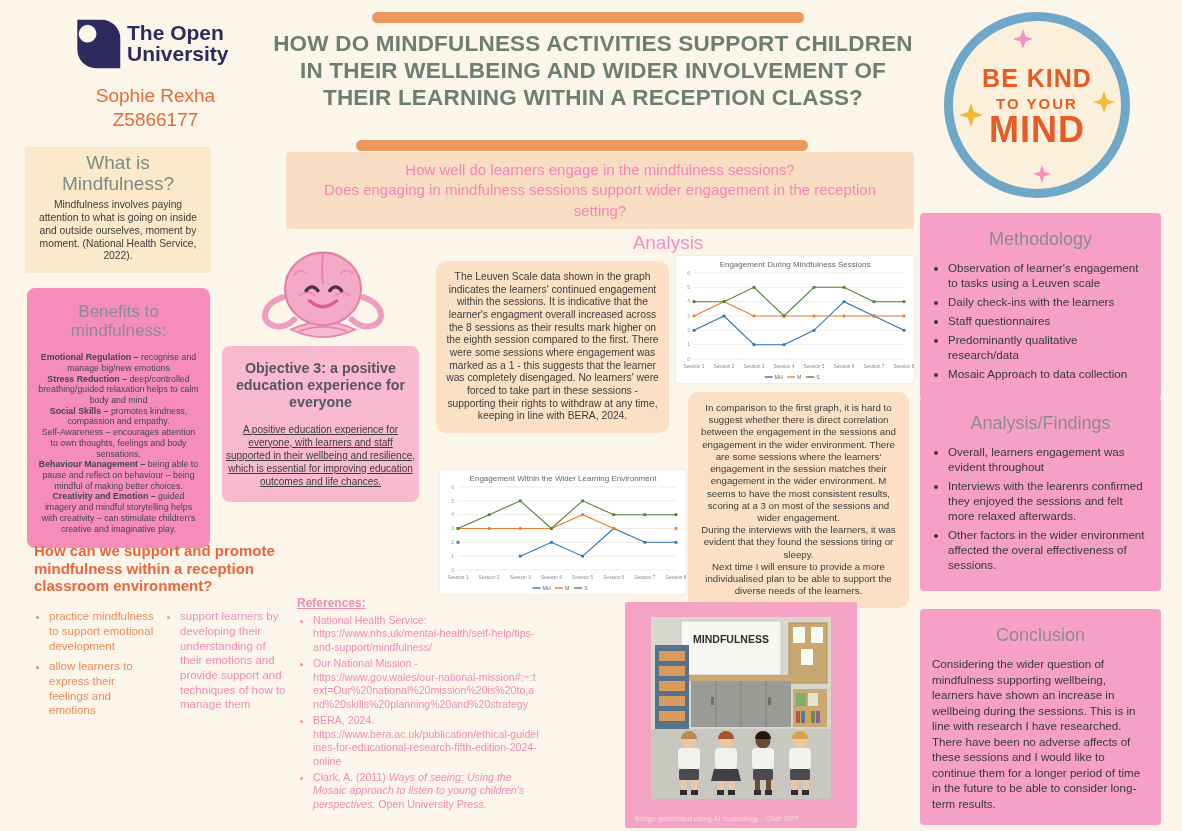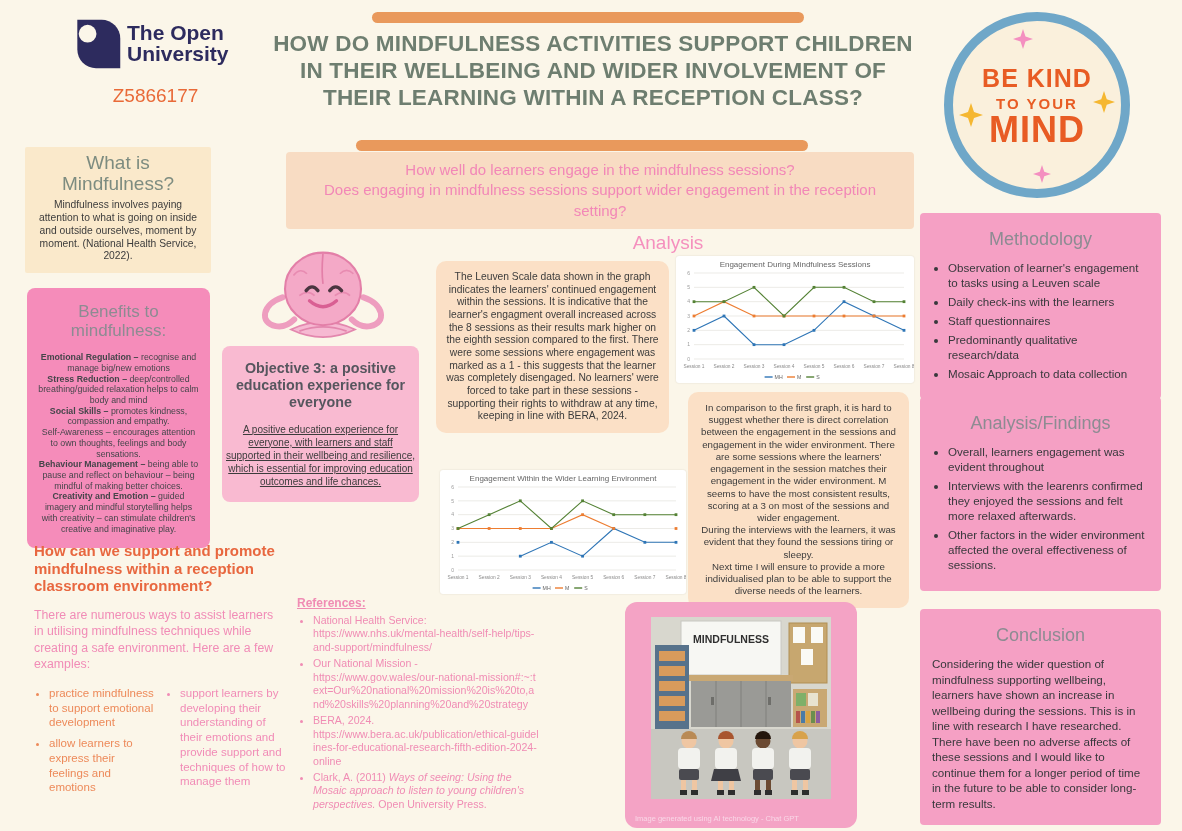--- a/index.html
+++ b/index.html
@@ -67,21 +67,21 @@
   
   .analysis-title{left:558px;top:232px;width:220px;text-align:center;font-size:19px;color:#F590BE;}
   .abox{background:#FBE0C6;border-radius:10px;padding:10px 10px;text-align:center;color:#3C3C3C;}
   .abox1{left:436px;top:261px;width:233px;font-size:10.3px;line-height:1.23;}
   .abox2{left:688px;top:392px;width:221px;font-size:9.7px;line-height:1.26;white-space:pre-line;}
   .chart{background:#FFFFFF;border-radius:3px;box-shadow:0 0 2px rgba(0,0,0,.12);}
   .chart1{left:676px;top:256px;width:238px;height:127px;}
   .chart2{left:432px;top:470px;width:246px;height:124px;margin-left:8px;}
 
   
-  .photo{left:625px;top:602px;width:232px;height:226px;background:#F4A3C5;border-radius:12px;}
+  .photo{left:625px;top:602px;width:232px;height:226px;background:#F4A3C5;border-radius:2px;}
   .photo-inner{position:absolute;left:26px;top:15px;}
   .photo-caption{position:absolute;left:10px;bottom:5px;font-size:7.5px;color:#F9D7E7;}
 
   
   .pink-box{left:920px;width:241px;background:#F5A0C4;border-radius:4px;padding:10px 12px 14px;}
   .pink-box .t{text-align:center;font-size:18px;color:#8D8B92;margin:6px 0 10px;}
   .pink-box ul{margin:0;padding-left:16px;}
   .pink-box li{font-size:11.6px;color:#38383C;line-height:1.3;margin-bottom:4px;}
   .pink-box .body{font-size:11.6px;color:#38383C;line-height:1.34;}
   .m-box{top:213px;}
@@ -97,20 +97,21 @@
     <svg width="56" height="56" viewBox="0 0 60 60">
       <path d="M10,4 h26 a20,20 0 0 1 20,20 v32 h-26 a20,20 0 0 1 -20,-20 z" fill="#2D2B5E"></path>
       <circle cx="21" cy="19" r="9.5" fill="#FBF6E9"></circle>
     </svg>
     <div class="logo-text">
       <div>The Open</div>
       <div>University</div>
     </div>
   </div>
   <div class="abs author">
+    <div>Sophie Rexha</div>
     <div>Z5866177</div>
   </div>
 
   <div class="abs bar bar-top"></div>
   <div class="abs main-title">
     <div>HOW DO MINDFULNESS ACTIVITIES SUPPORT CHILDREN</div>
     <div>IN THEIR WELLBEING AND WIDER INVOLVEMENT OF</div>
     <div>THEIR LEARNING WITHIN A RECEPTION CLASS?</div>
   </div>
   <div class="abs bar bar-bottom"></div>
@@ -156,21 +157,20 @@
       <div><span class="b-lead">Stress Reduction –</span><span> deep/controlled breathing/guided relaxation helps to calm body and mind</span></div>
       <div><span class="b-lead">Social Skills –</span><span> promotes kindness, compassion and empathy.</span></div>
       <div><span class="b-lead"></span><span>Self-Awareness – encourages attention to own thoughts, feelings and body sensations.</span></div>
       <div><span class="b-lead">Behaviour Management –</span><span> being able to pause and reflect on behaviour – being mindful of making better choices.</span></div>
       <div><span class="b-lead">Creativity and Emotion –</span><span> guided imagery and mindful storytelling helps with creativity – can stimulate children's creative and imaginative play.</span></div>
     </div>
   </div>
 
   <div class="abs support">
     <h3>How can we support and promote mindfulness within a reception classroom environment?</h3>
-    <div class="intro">There are numerous ways to assist learners in utilising mindfulness techniques while creating a safe environment. Here are a few examples:</div>
     <div class="support-cols">
       <ul class="s-col col-orange">
         <li>practice mindfulness to support emotional development</li>
         <li>allow learners to express their feelings and emotions</li>
       </ul>
       <ul class="s-col col-pink">
         <li>support learners by developing their understanding of their emotions and provide support and techniques of how to manage them</li>
       </ul>
     </div>
   </div>

